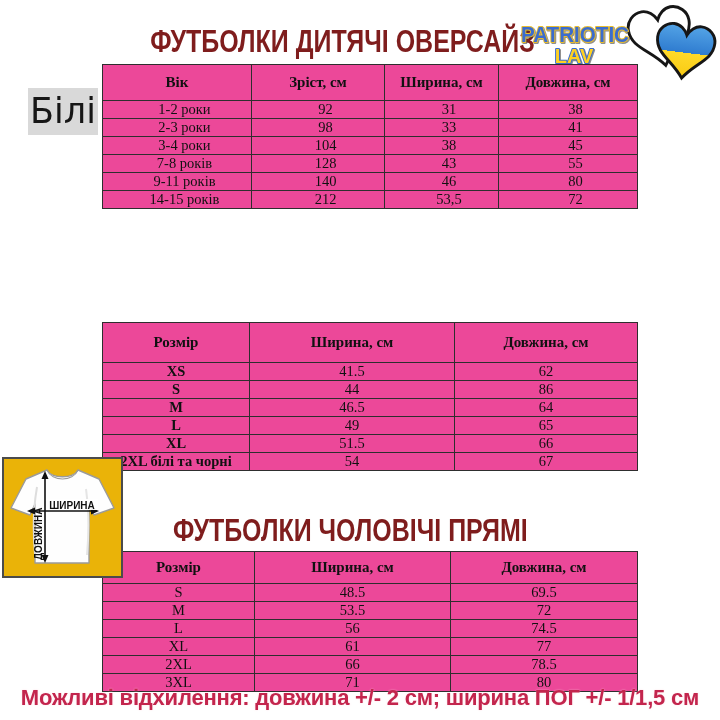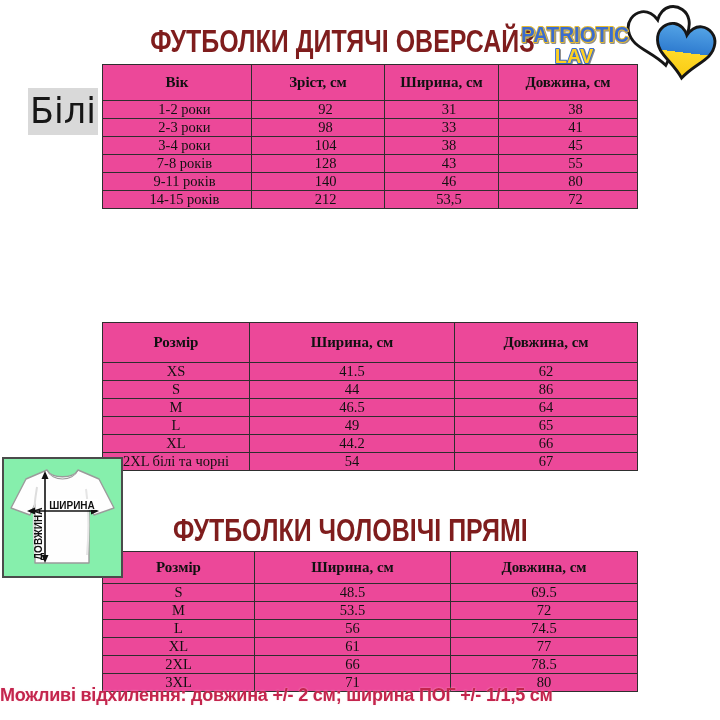--- a/index.html
+++ b/index.html
@@ -11,37 +11,37 @@
 
   table.sizes{position:absolute;left:102px;width:535px;border-collapse:collapse;
               table-layout:fixed;background:#ec4899;}
   .sizes th,.sizes td{border:1px solid var(--table_border,#2e2e2e);text-align:center;
               vertical-align:middle;padding:0;overflow:visible;color:#111;}
   .sizes th{font-weight:700;font-size:15px;}
   .sizes td{font-size:14.5px;}
   .t1{top:64px;}  .t1 th{height:35px;} .t1 td{height:16px;padding-left:15px;}
   .t2{top:322px;} .t2 th{height:39px;} .t2 td{height:15px;}
   .t3{top:551px;} .t3 th{height:31px;} .t3 td{height:16px;}
-  .t2 tbody td:first-child{white-space:nowrap;}
+  .t2 tbody td:first-child{white-space:nowrap;font-weight:bold;}
 
   #title1{top:25px;left:75px;width:535px;}
   #title2{top:283px;left:95px;width:535px;}
   #title3{top:514px;left:83px;width:535px;}
 
   .variant{position:absolute;left:28px;top:88px;width:70px;height:47px;
            background:var(--label_bg,#d9d9d9);font-family:"DejaVu Sans",sans-serif;
            font-size:35px;line-height:47px;text-align:center;color:#161616;z-index:2;}
 
   .logo{position:absolute;left:518px;top:5px;width:202px;height:86px;}
 
   .diagram{position:absolute;left:2px;top:457px;width:117px;height:117px;
-           border:2px solid #4b4b4b;background:#86efac;z-index:4;}
-
-  .footnote{position:absolute;left:0;top:685px;width:720px;text-align:left;
-            font-family:"Liberation Sans",sans-serif;font-weight:700;font-size:18px;
+           border:2px solid #4b4b4b;background:#eab308;z-index:4;}
+
+  .footnote{position:absolute;left:0;top:685px;width:720px;text-align:center;
+            font-family:"Liberation Sans",sans-serif;font-weight:700;font-size:22px;
             color:var(--footnote_red,#c3254d);letter-spacing:-0.2px;
             text-shadow:0 0 2px rgba(255,210,220,0.7);}
 </style>
 </head>
 <body>
 
 <div class="page">
 
   <div class="title" id="title1">
     <span class="tt">ФУТБОЛКИ ДИТЯЧІ ОВЕРСАЙЗ</span>
@@ -151,21 +151,21 @@
           <td>46.5</td>
           <td>64</td>
         </tr>
         <tr>
           <td>L</td>
           <td>49</td>
           <td>65</td>
         </tr>
         <tr>
           <td>XL</td>
-          <td>44.2</td>
+          <td>51.5</td>
           <td>66</td>
         </tr>
         <tr>
           <td>2XL білі та чорні</td>
           <td>54</td>
           <td>67</td>
         </tr>
       </tbody>
   </table>
 

